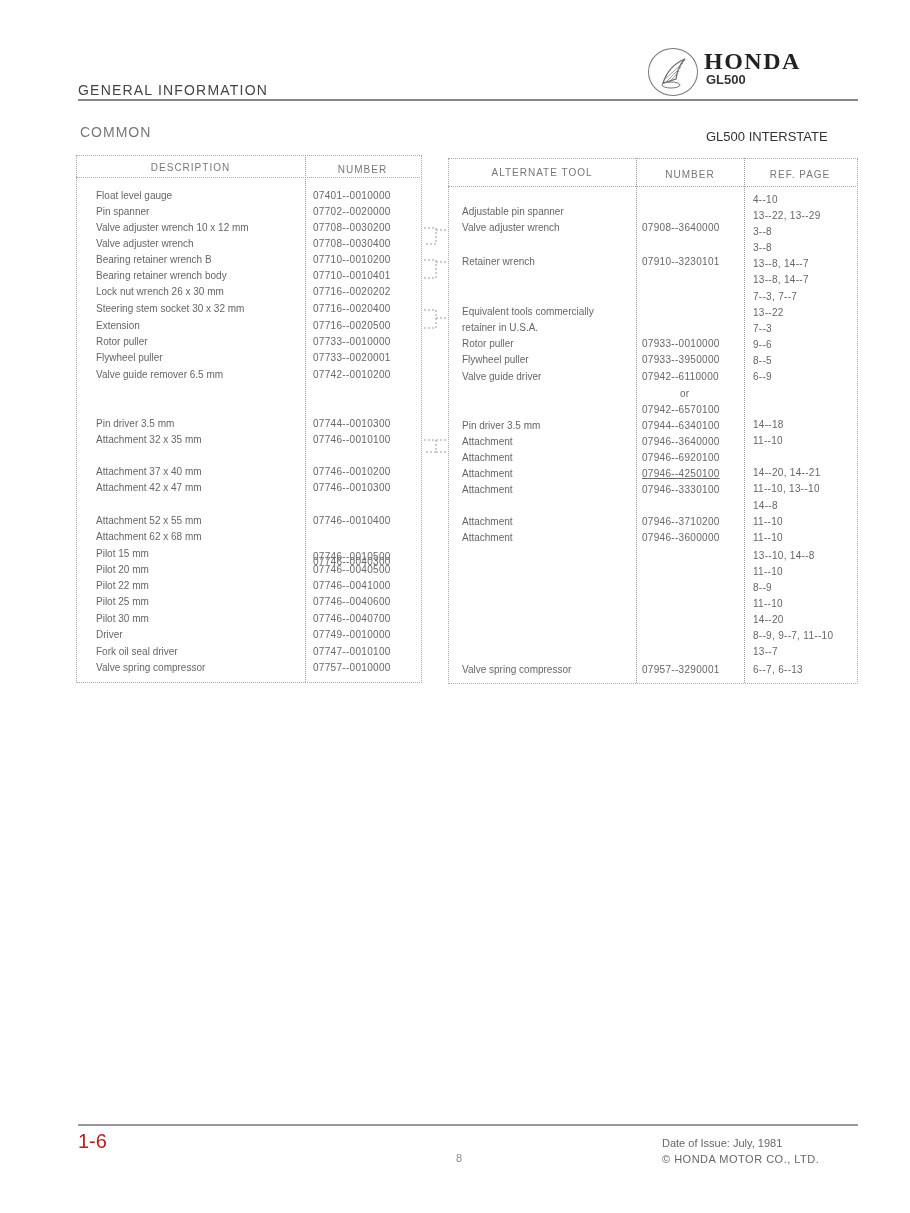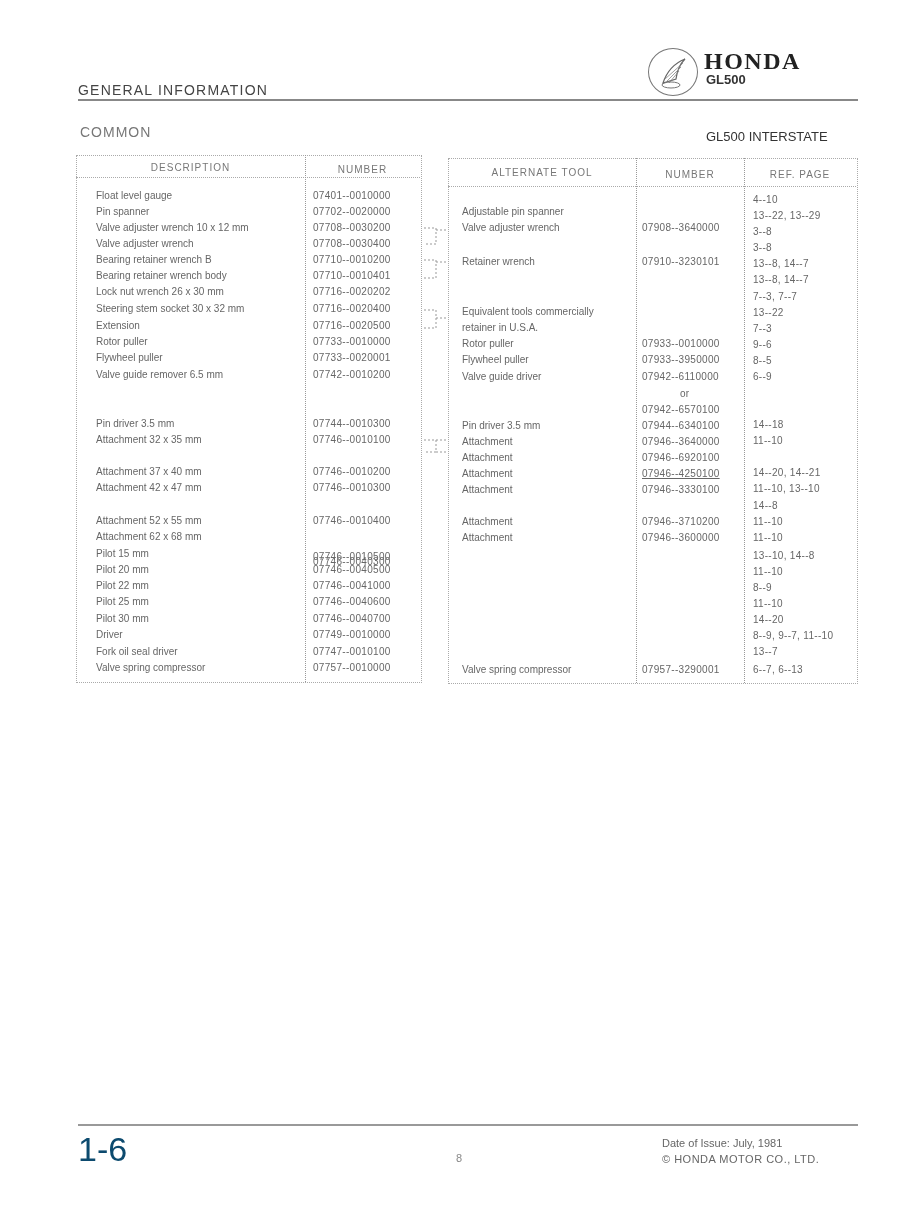--- a/index.html
+++ b/index.html
@@ -14,21 +14,21 @@
   .logo-m2{left:58px;top:41px;font-size:13px;font-weight:normal;color:#333;margin-top:44px;}
   .section{left:80px;top:124px;font-size:14px;letter-spacing:1px;color:#777;}
 
   .tbl{border:1px dotted #aaa;}
   .cell{position:absolute;font-size:10px;color:#666;white-space:nowrap;}
   .th{position:absolute;font-size:10px;letter-spacing:1px;color:#777;text-align:center;}
   .vl{position:absolute;width:0;border-left:1px dotted #999;}
   .hl{position:absolute;height:0;border-top:1px dotted #aaa;}
   .num{font-family:"Liberation Sans",sans-serif;letter-spacing:0.3px;}
 
-  .page-no{left:78px;top:1130px;font-size:34px;color:#0c4a6e;}
+  .page-no{left:78px;top:1130px;font-size:20px;color:#b91c1c;}
   .center-no{left:456px;top:1152px;font-size:11px;color:#888;}
   .issue{left:662px;top:1137px;font-size:11px;color:#666;}
   .copy{left:662px;top:1153px;font-size:11px;color:#666;letter-spacing:0.5px;}
   .ftr-rule{left:78px;top:1124px;width:780px;height:0;border-top:2px solid #999;}
 </style>
 </head>
 <body>
 
 <div class="abs hdr-title">GENERAL INFORMATION</div>
 <div class="abs logo">

